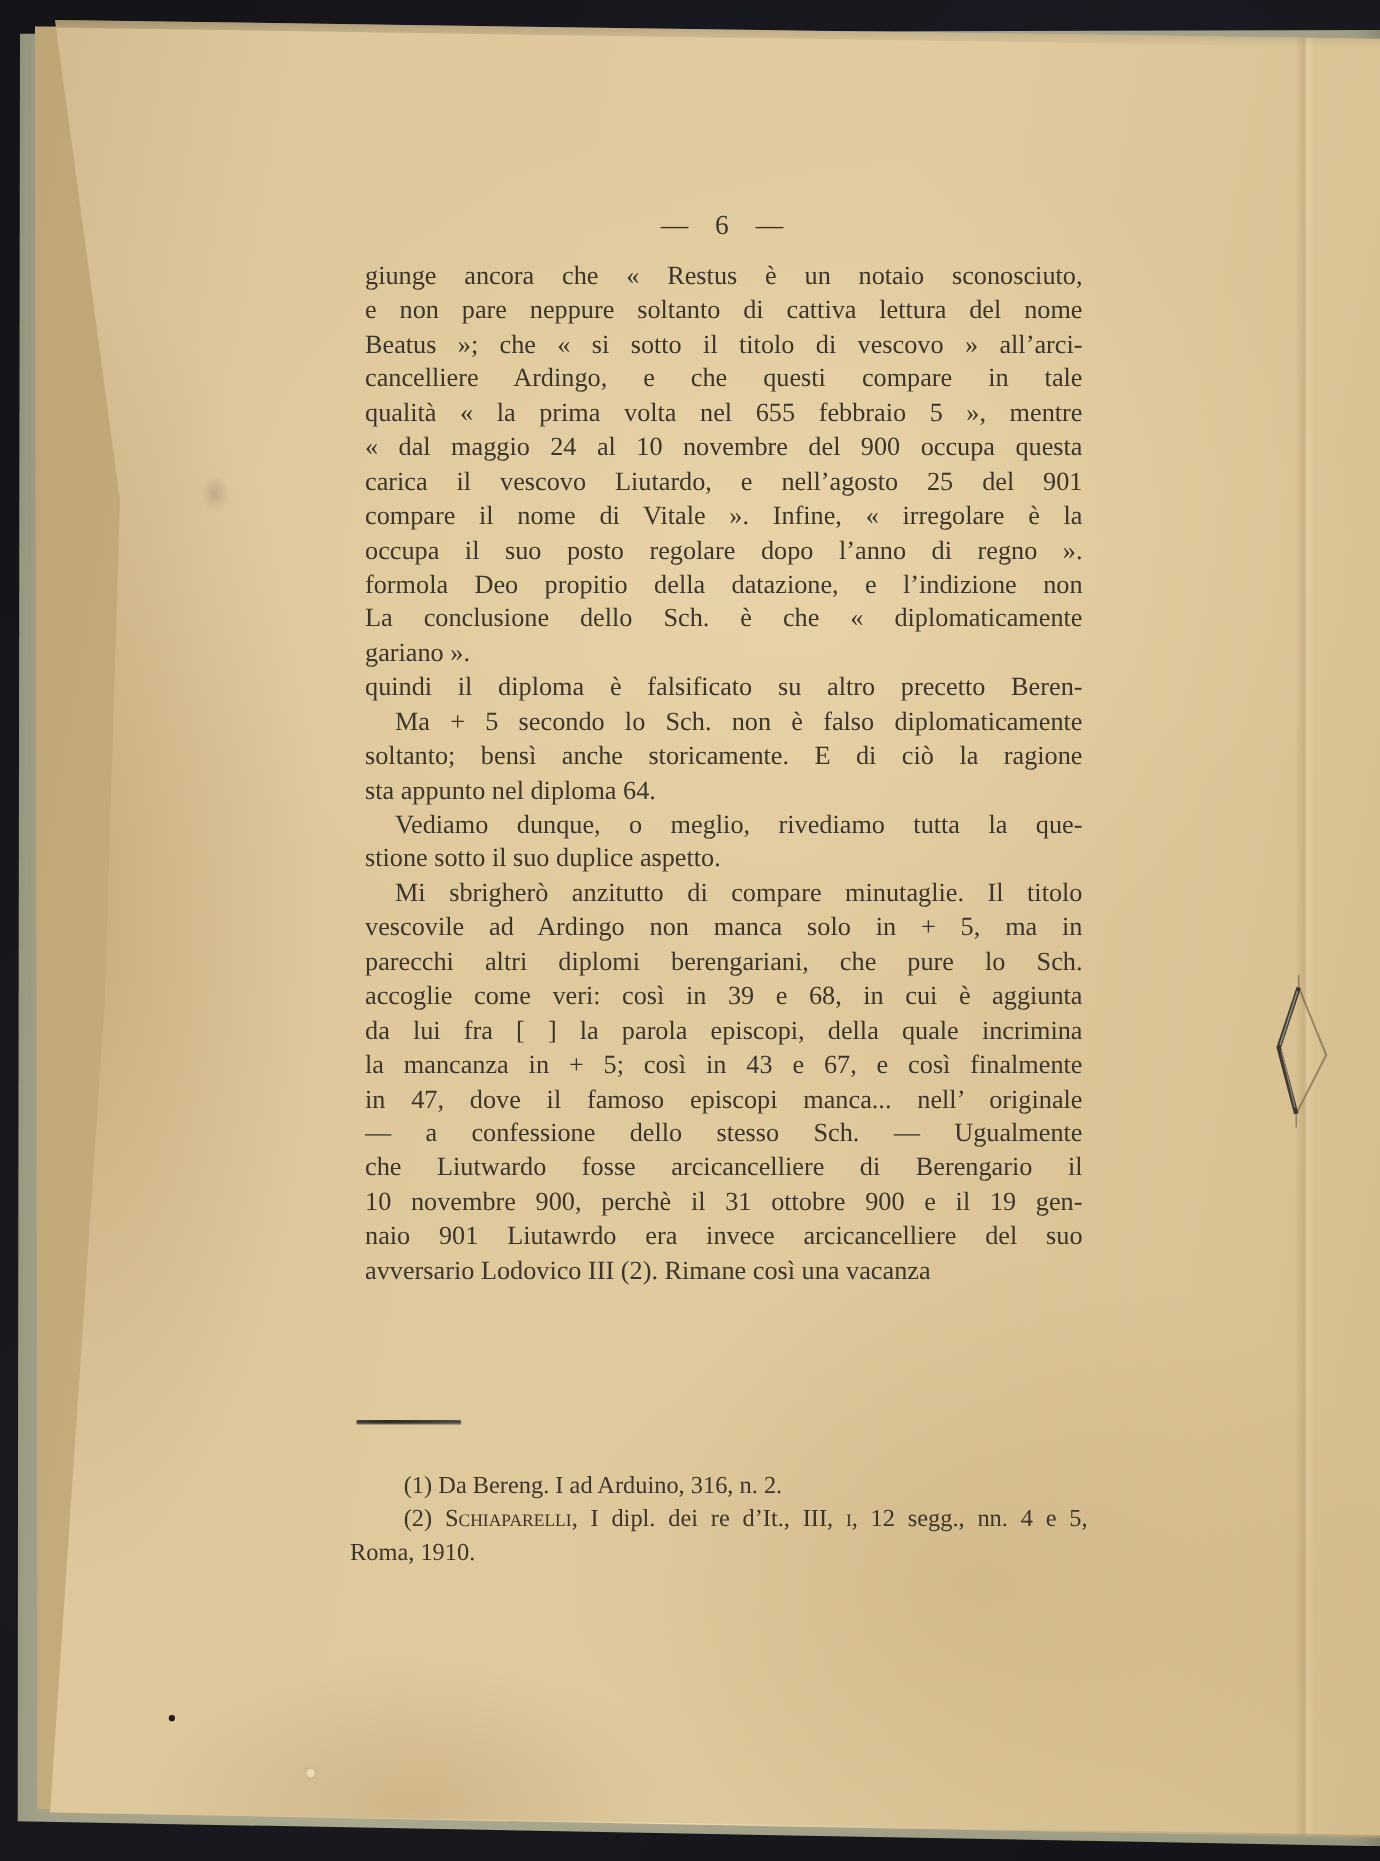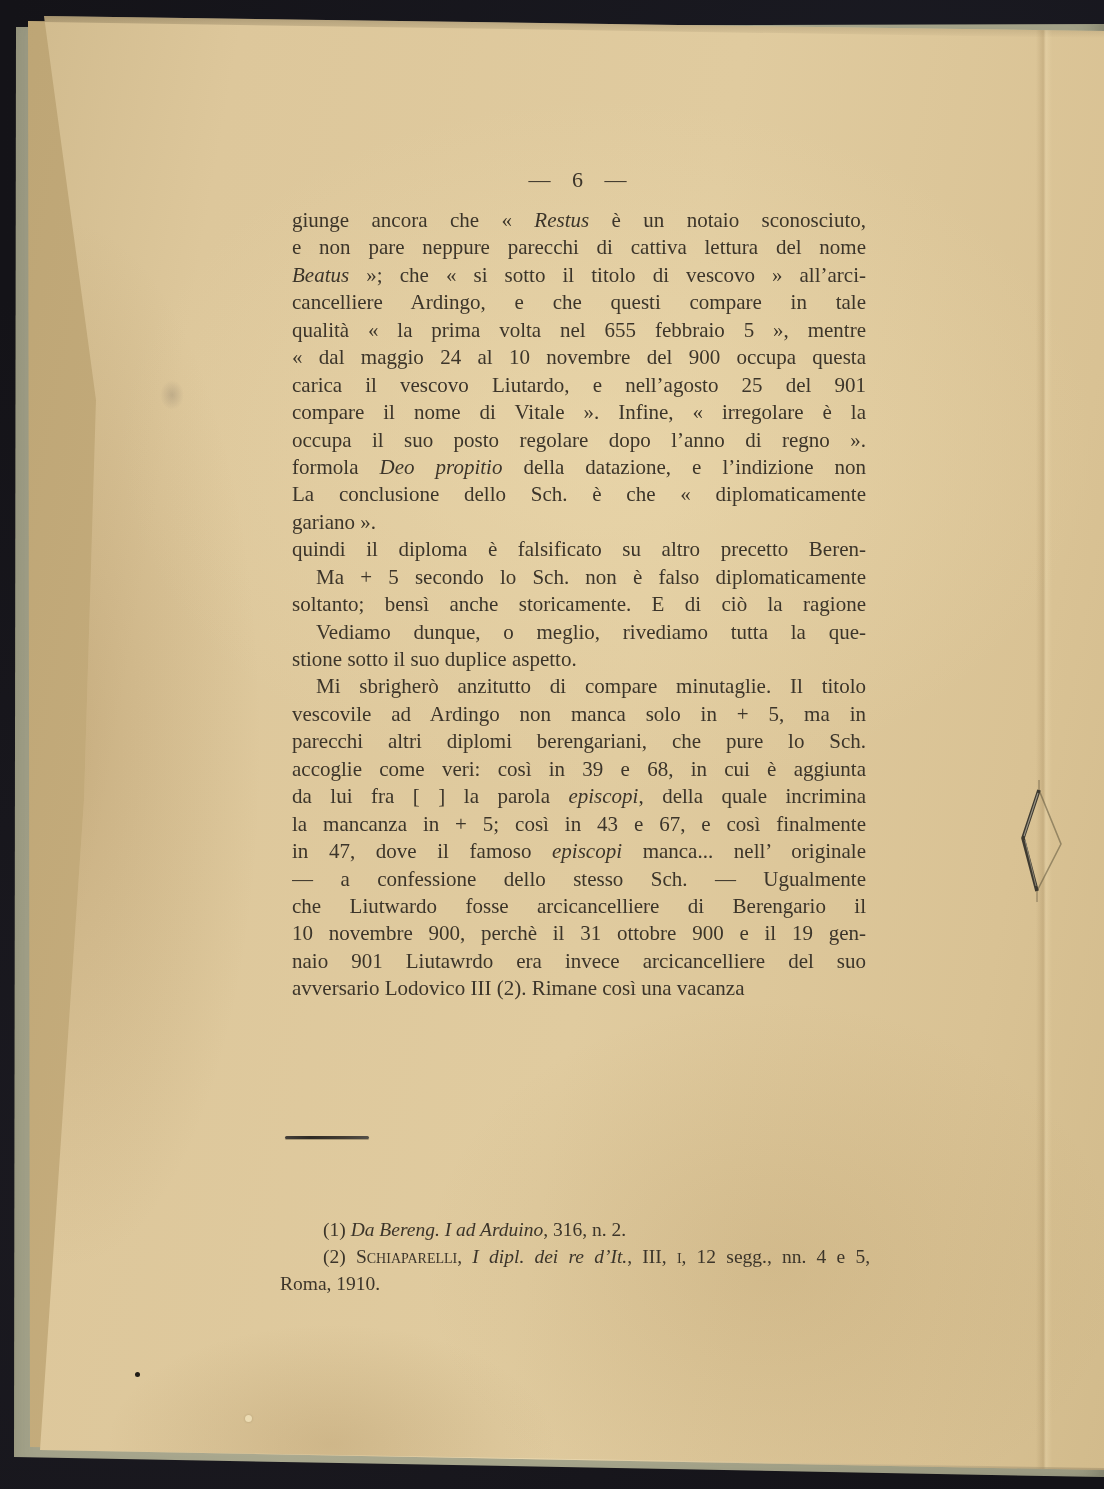--- a/index.html
+++ b/index.html
@@ -40,29 +40,29 @@
     clip-path:polygon(2px 16px,1066px 34px,1066px 40px,0px 22px);}
 
   
   #text-block{position:absolute;left:292px;top:167px;width:574px;color:var(--ink);}
   #page-number{text-align:center;font-size:22px;line-height:26px;letter-spacing:3px;
     word-spacing:10px;margin-bottom:14px;}
   .line{height:27.45px;overflow:hidden;font-size:21px;line-height:27.45px;text-align:justify;
     white-space:normal;}
   .line.j::after{content:"";display:inline-block;width:100%;height:0;}
   .line.indent{text-indent:24px;}
-  .it{font-style:italic;}
+  .it{}
   .sc{font-variant:small-caps;}
 
   
   #footnote-block{position:absolute;left:280px;top:1136px;width:590px;color:var(--ink);}
   #footnote-rule{width:84px;height:3px;margin-left:5px;border-radius:2px;
     background:linear-gradient(90deg,#45403a 0%,#2e2a24 30%,#423c33 70%,#55514a 100%);
     box-shadow:0 1px 0 rgba(70,60,40,.35);}
-  #footnote-lines{margin-top:77px;}
+  #footnote-lines{margin-top:36px;}
   #footnote-lines .line{font-size:19.5px;height:27px;line-height:27px;}
   #footnote-lines .line.indent{text-indent:43px;}
 
   
   #binding-staple{position:absolute;left:1012px;top:778px;width:64px;height:126px;}
   .ink-dot{position:absolute;width:5px;height:5px;border-radius:50%;background:#201c16;}
   .paper-fleck{position:absolute;width:7px;height:7px;border-radius:50%;background:#ecdcb4;
     box-shadow:0 0 2px rgba(90,70,40,.3);}
   #smudge-left{position:absolute;left:160px;top:380px;width:24px;height:30px;border-radius:50%;
     background:radial-gradient(ellipse at center,rgba(110,100,90,.25),transparent 70%);}
@@ -76,34 +76,35 @@
   <div class="layer" id="book-page">
     <div id="top-edge-shadow"></div>
     <div id="crease-line"></div>
     <div id="bottom-edge-highlight"></div>
     <div id="smudge-left"></div>
 
     <div id="text-block">
       <div id="page-number">— 6 —</div>
       <div id="body-lines">
           <div class="line j"><span>giunge ancora che « </span><span class="it">Restus</span><span> è un notaio sconosciuto,</span></div>
-          <div class="line j"><span>e non pare neppure parecchi di cattiva lettura del nome</span></div>
+          <div class="line j"><span>e non pare neppure soltanto di cattiva lettura del nome</span></div>
           <div class="line j"><span class="it">Beatus</span><span> »; che « si sotto il titolo di vescovo » all’arci-</span></div>
           <div class="line j"><span>cancelliere Ardingo, e che questi compare in tale</span></div>
           <div class="line j"><span>qualità « la prima volta nel 655 febbraio 5 », mentre</span></div>
           <div class="line j"><span>« dal maggio 24 al 10 novembre del 900 occupa questa</span></div>
           <div class="line j"><span>carica il vescovo Liutardo, e nell’agosto 25 del 901</span></div>
           <div class="line j"><span>compare il nome di Vitale ». Infine, « irregolare è la</span></div>
           <div class="line j"><span>occupa il suo posto regolare dopo l’anno di regno ».</span></div>
           <div class="line j"><span>formola </span><span class="it">Deo propitio</span><span> della datazione, e l’indizione non</span></div>
           <div class="line j"><span>La conclusione dello Sch. è che « diplomaticamente</span></div>
           <div class="line"><span>gariano ».</span></div>
           <div class="line j"><span>quindi il diploma è falsificato su altro precetto Beren-</span></div>
           <div class="line j indent"><span>Ma + 5 secondo lo Sch. non è falso diplomaticamente</span></div>
           <div class="line j"><span>soltanto; bensì anche storicamente. E di ciò la ragione</span></div>
+          <div class="line"><span>sta appunto nel diploma 64.</span></div>
           <div class="line j indent"><span>Vediamo dunque, o meglio, rivediamo tutta la que-</span></div>
           <div class="line"><span>stione sotto il suo duplice aspetto.</span></div>
           <div class="line j indent"><span>Mi sbrigherò anzitutto di compare minutaglie. Il titolo</span></div>
           <div class="line j"><span>vescovile ad Ardingo non manca solo in + 5, ma in</span></div>
           <div class="line j"><span>parecchi altri diplomi berengariani, che pure lo Sch.</span></div>
           <div class="line j"><span>accoglie come veri: così in 39 e 68, in cui è aggiunta</span></div>
           <div class="line j"><span>da lui fra [ ] la parola </span><span class="it">episcopi</span><span>, della quale incrimina</span></div>
           <div class="line j"><span>la mancanza in + 5; così in 43 e 67, e così finalmente</span></div>
           <div class="line j"><span>in 47, dove il famoso </span><span class="it">episcopi</span><span> manca... nell’ originale</span></div>
           <div class="line j"><span>— a confessione dello stesso Sch. — Ugualmente</span></div>

